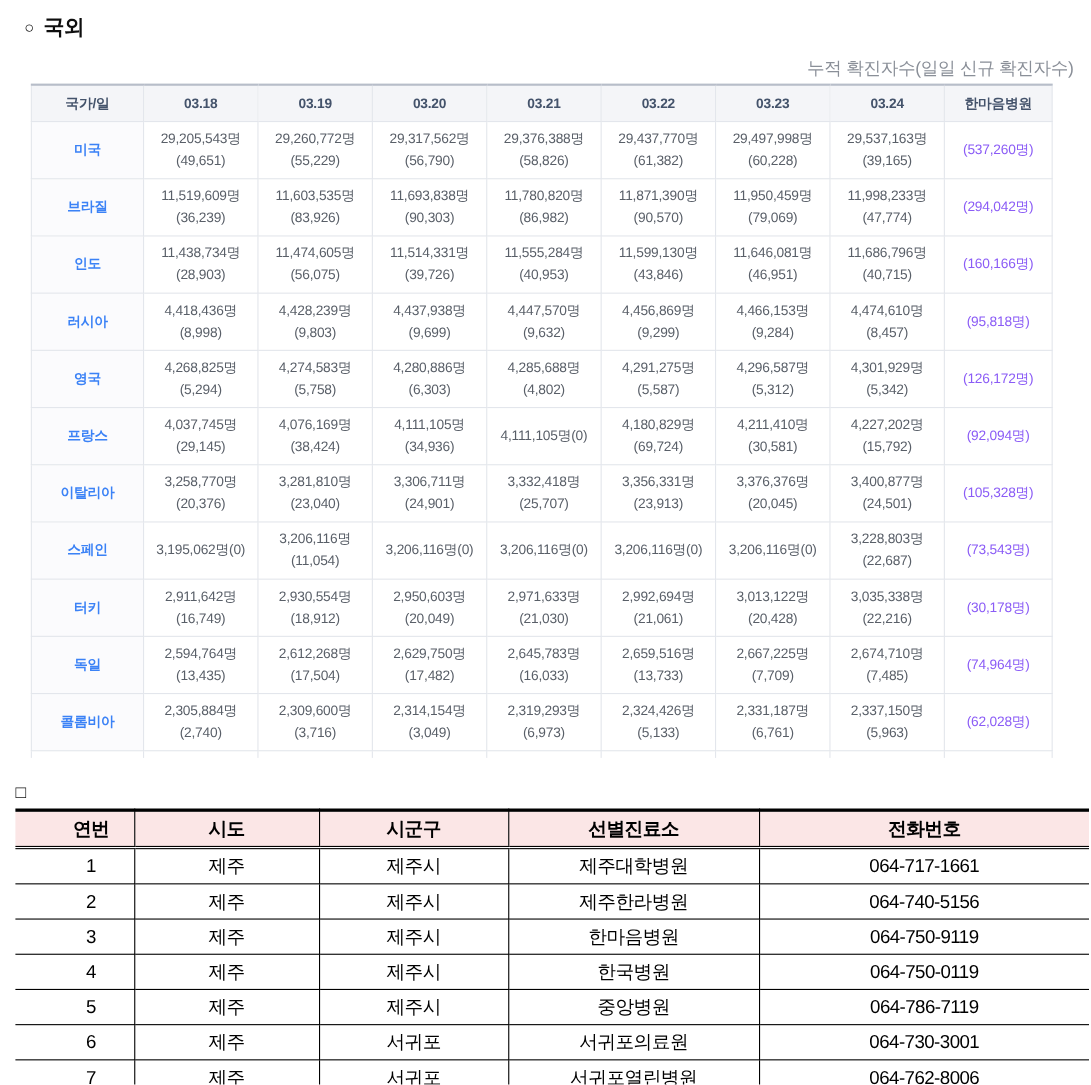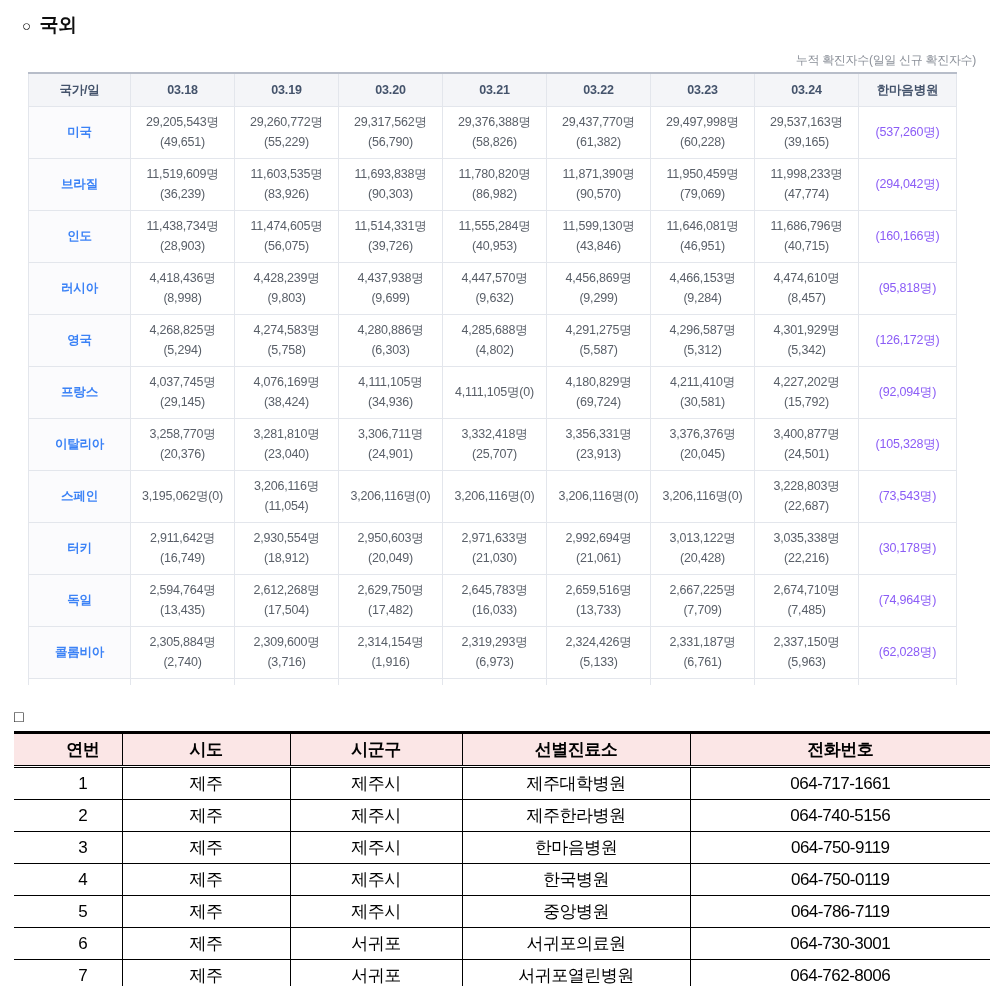--- a/index.html
+++ b/index.html
@@ -18,21 +18,21 @@
   }
   .sec1-title { padding:12px 0 0 22px; }
   .sec2-title { padding:0 0 2px 14px; }
   .bullet { font-weight:normal; }
   .bullet-circle { font-size:15px; line-height:1; color:#111; }
   .bullet-square { font-size:16px; line-height:1; color:#111; }
 
   
   .note {
     width:948px; text-align:right;
-    font-size:12px; color:#8a8f98; letter-spacing:-0.3px;
+    font-size:16px; color:#8a8f98; letter-spacing:-0.3px;
     margin:14px 0 3px 28px;
   }
   table.stats {
     border-collapse:collapse; table-layout:fixed;
     width:928px; margin-left:28px;
     background:#fff;
   }
   table.stats th, table.stats td {
     border:1px solid #e3e6ec;
     text-align:center; vertical-align:middle;
@@ -434,21 +434,21 @@
             <td class="data">
               <div class="main">2,305,884명</div>
               <div class="sub">(2,740)</div>
             </td>
             <td class="data">
               <div class="main">2,309,600명</div>
               <div class="sub">(3,716)</div>
             </td>
             <td class="data">
               <div class="main">2,314,154명</div>
-              <div class="sub">(1,916)</div>
+              <div class="sub">(3,049)</div>
             </td>
             <td class="data">
               <div class="main">2,319,293명</div>
               <div class="sub">(6,973)</div>
             </td>
             <td class="data">
               <div class="main">2,324,426명</div>
               <div class="sub">(5,133)</div>
             </td>
             <td class="data">

